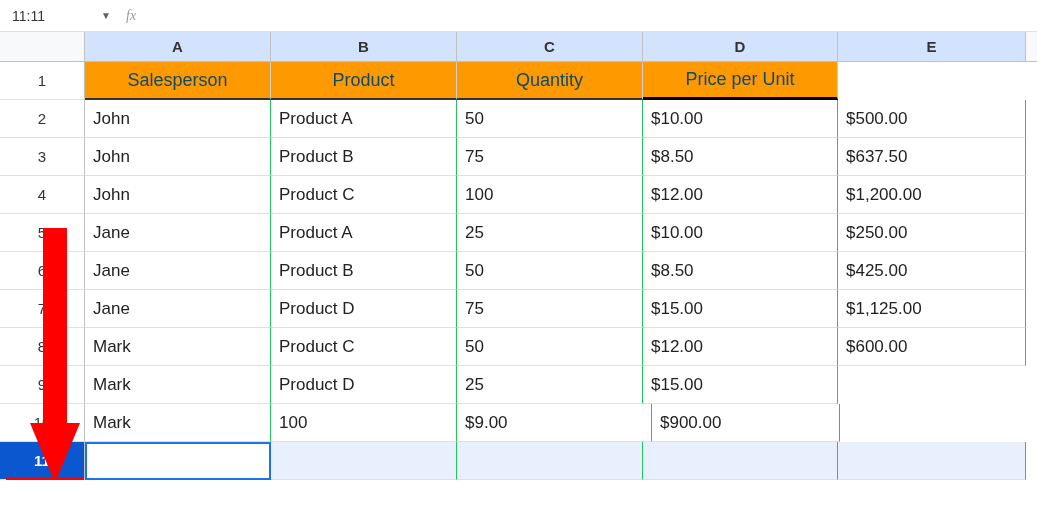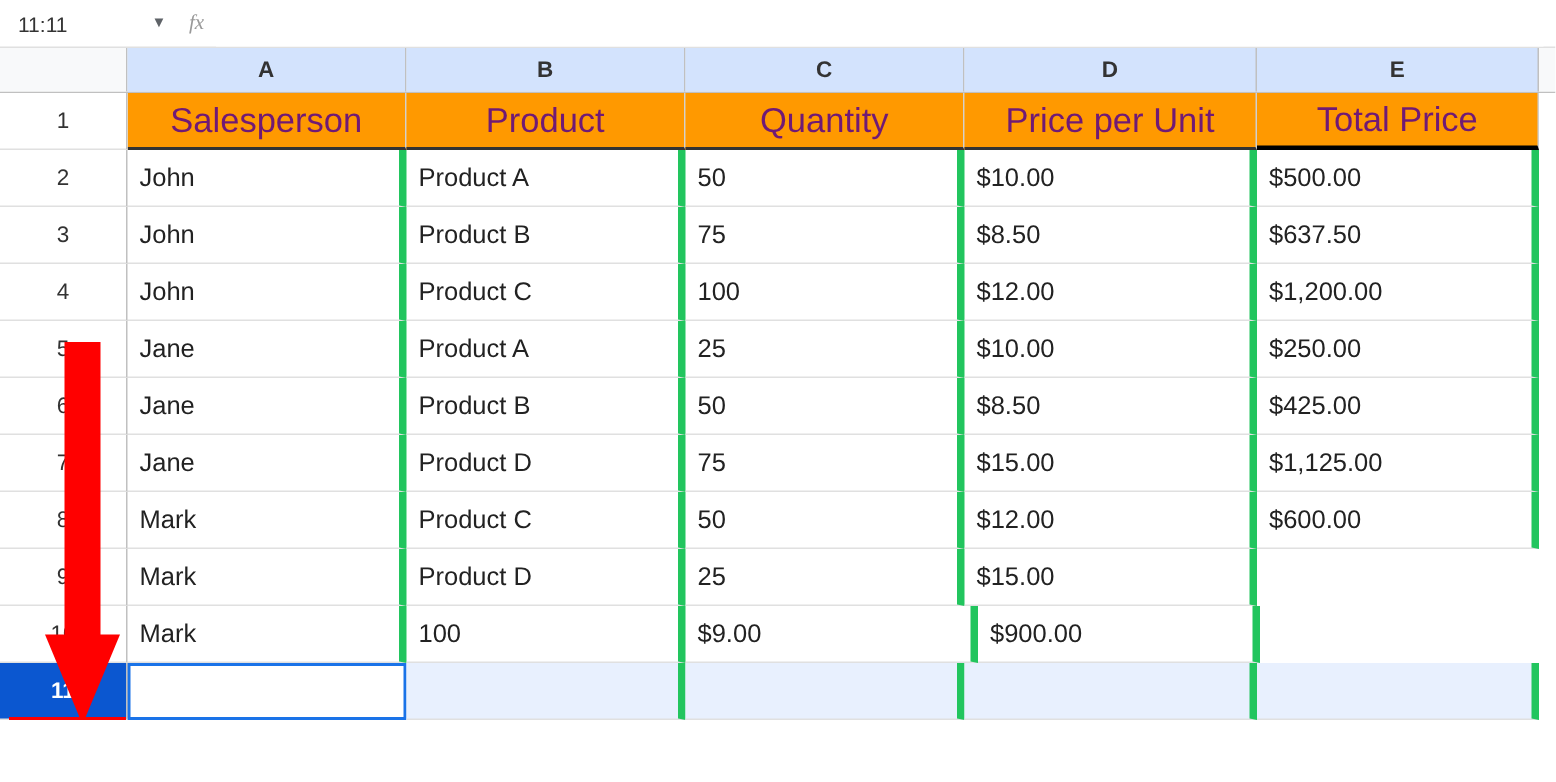--- a/index.html
+++ b/index.html
@@ -91,32 +91,32 @@
       color: #333;
       position: relative;
     }
     .row-header.selected {
       background: #0b57d0;
       color: #fff;
       font-weight: bold;
     }
     
     .cell {
-      border-right: 5px solid #22c55e;
+      border-right: 1px solid #22c55e;
       border-bottom: 1px solid #e0e0e0;
       display: flex;
       align-items: center;
       padding: 0 8px;
       font-size: 17px;
       color: #222;
     }
     .cell.header-cell {
       background: #ff9900;
-      color: #701a75;
-      font-size: 23px;
+      color: #0c4a6e;
+      font-size: 18px;
       justify-content: center;
       border-right: 1px solid #d0d0d0;
       border-bottom: 2px solid #333;
     }
     .cell.header-cell:last-of-type {
       border-bottom: 3px solid #000;
     }
     
     .selected-row .cell {
       background: #e8f0fe;
@@ -166,21 +166,20 @@
     <div class="col-header col-e">E</div>
     <div class="col-header col-extra"></div>
   </div>
 
   <div class="data-row">
     <div class="row-header">1</div>
     <div class="cell header-cell col-a">Salesperson</div>
     <div class="cell header-cell col-b">Product</div>
     <div class="cell header-cell col-c">Quantity</div>
     <div class="cell header-cell col-d">Price per Unit</div>
-    <div class="cell header-cell col-e">Total Price</div>
   </div>
 
   <div class="data-row">
     <div class="row-header">2</div>
     <div class="cell col-a">John</div>
     <div class="cell col-b">Product A</div>
     <div class="cell col-c">50</div>
     <div class="cell col-d">$10.00</div>
     <div class="cell col-e">$500.00</div>
   </div>

